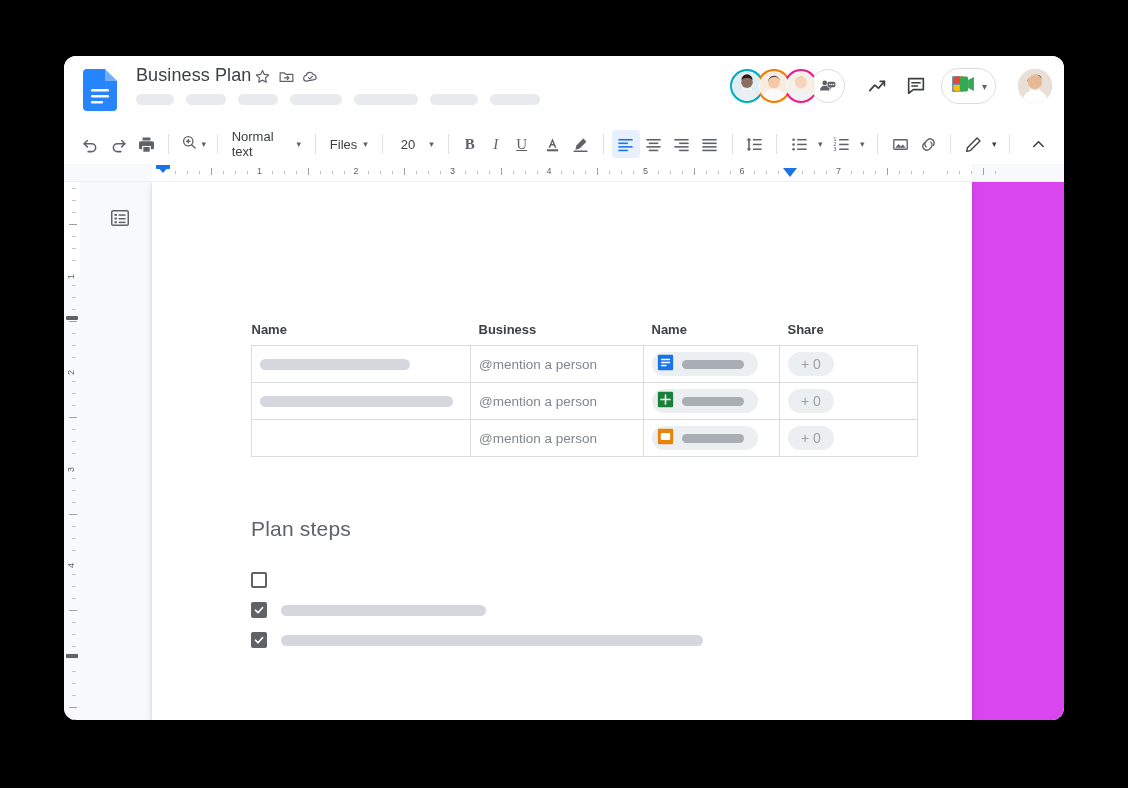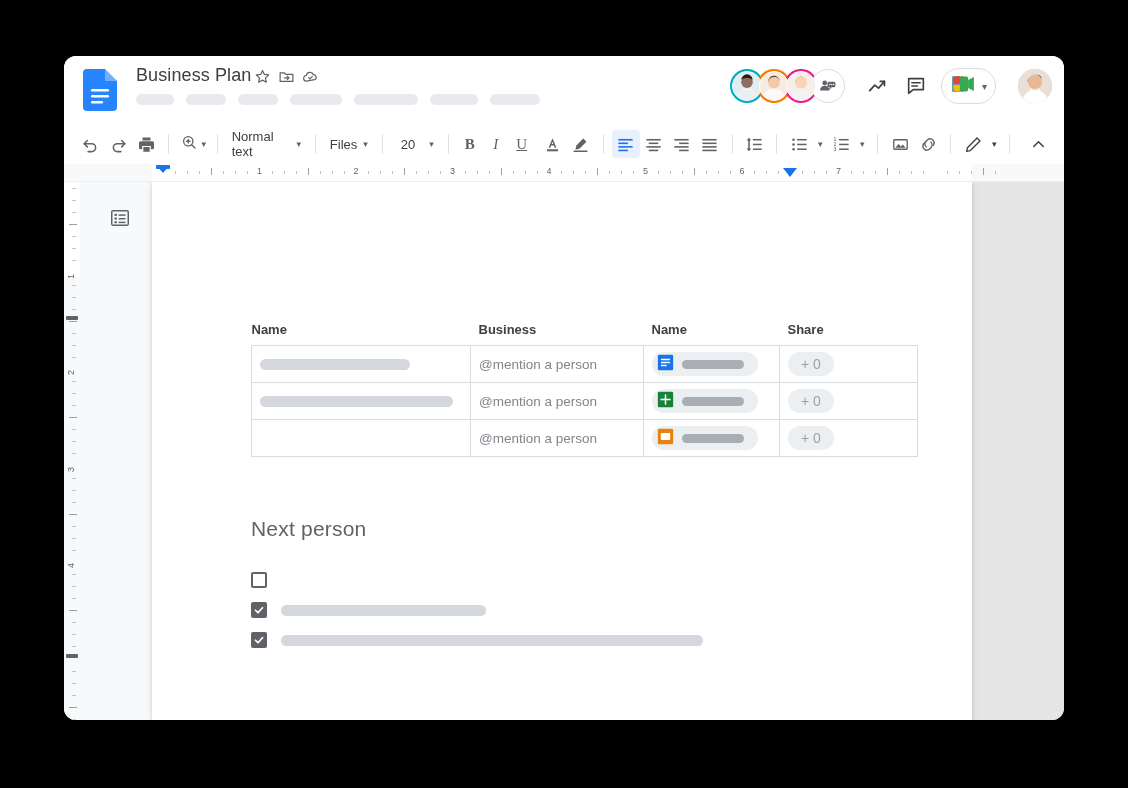--- a/index.html
+++ b/index.html
@@ -156,21 +156,21 @@
     position: absolute; top: 4px; width: 0; height: 0;
     border-left: 7px solid transparent;
     border-right: 7px solid transparent;
     border-top: 9px solid #1a73e8;
   }
 
   
   .body-area {
     position: relative;
     height: 538px;
-    background: #e5e5e5;
+    background: #d946ef;
     overflow: hidden;
   }
   .vruler {
     position: absolute; left: 0; top: 0; width: 16px; height: 100%;
     background: #f8f9fa;
   }
   .vruler-white {
     position: absolute; left: 0; width: 16px; background: #ffffff;
   }
   .vtick {
@@ -821,21 +821,21 @@
                   <span class="fbar"></span>
                 </div>
               </td>
               <td>
                 <div class="vote-chip">+ 0</div>
               </td>
             </tr>
           </tbody>
         </table>
 
-        <div class="section-heading">Next person</div>
+        <div class="section-heading">Plan steps</div>
 
         <div class="checklist">
           <div class="check-row">
             <div class="cbox empty"></div>
           </div>
           <div class="check-row">
             <div class="cbox checked">
               <svg width="12" height="12" viewBox="0 0 24 24" fill="none" stroke="#fff" stroke-width="3.4" stroke-linecap="round" stroke-linejoin="round">
                 <path d="M5 12.5 l5 5 9 -10"></path>
               </svg>

